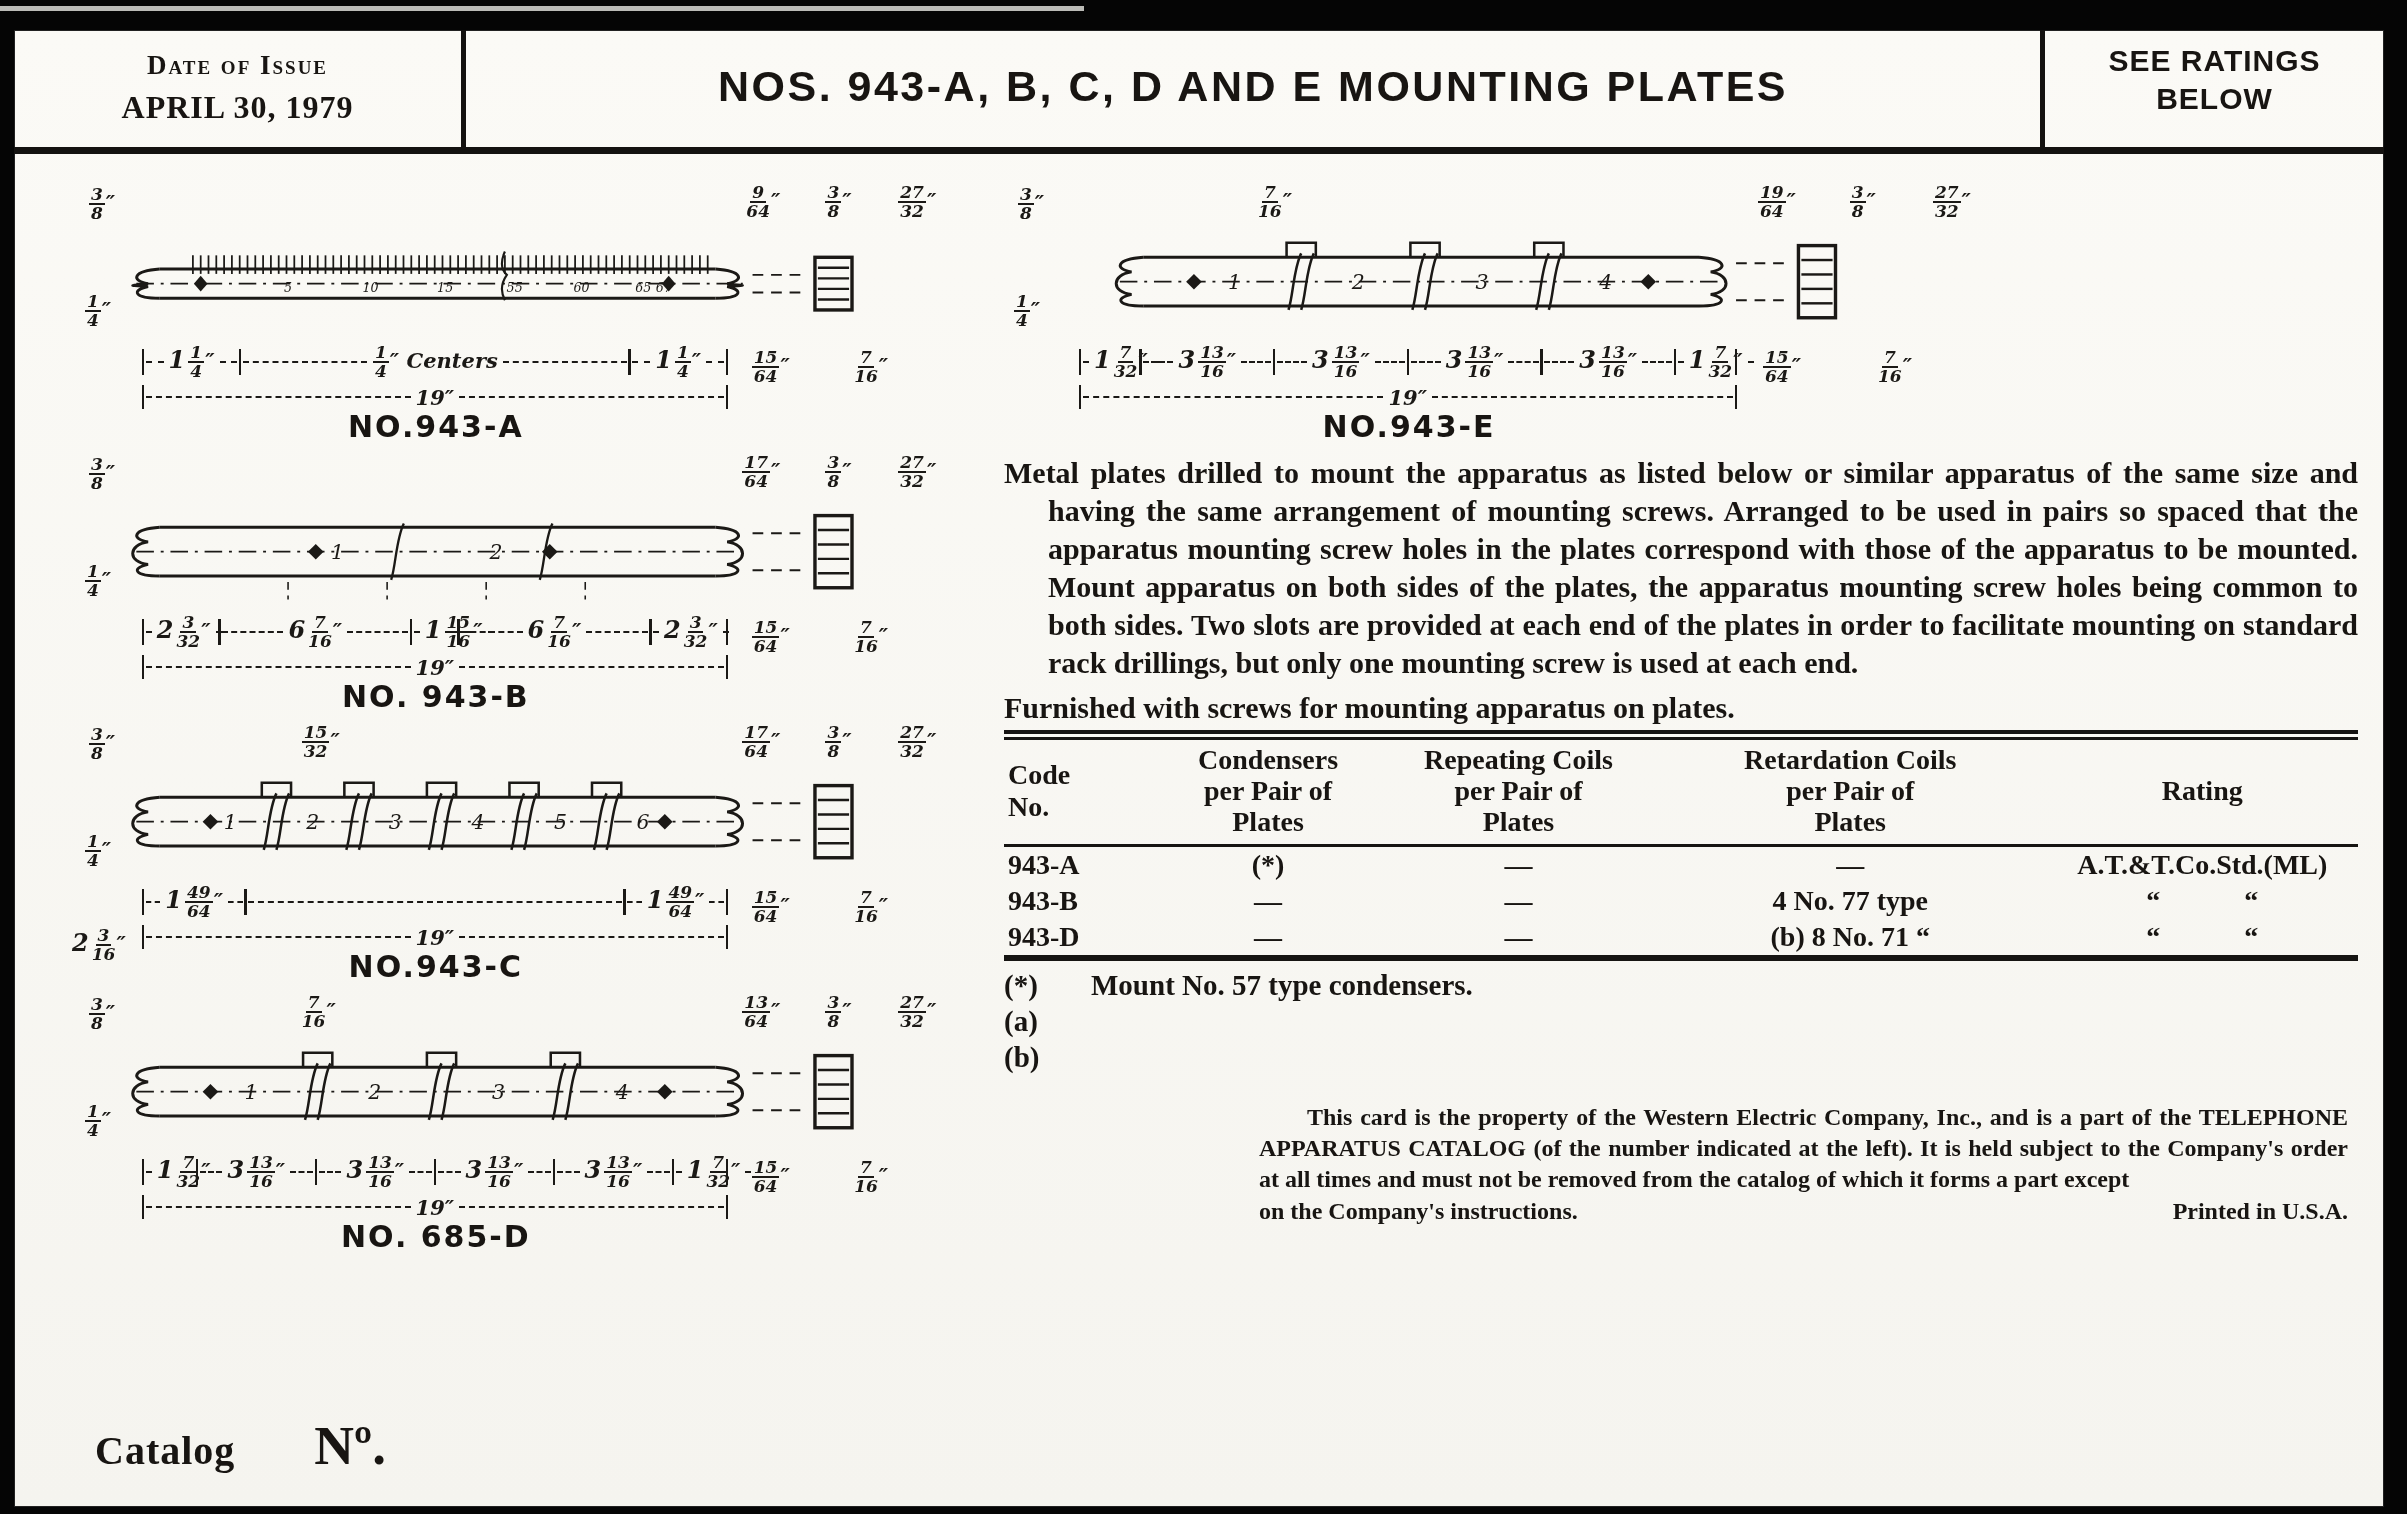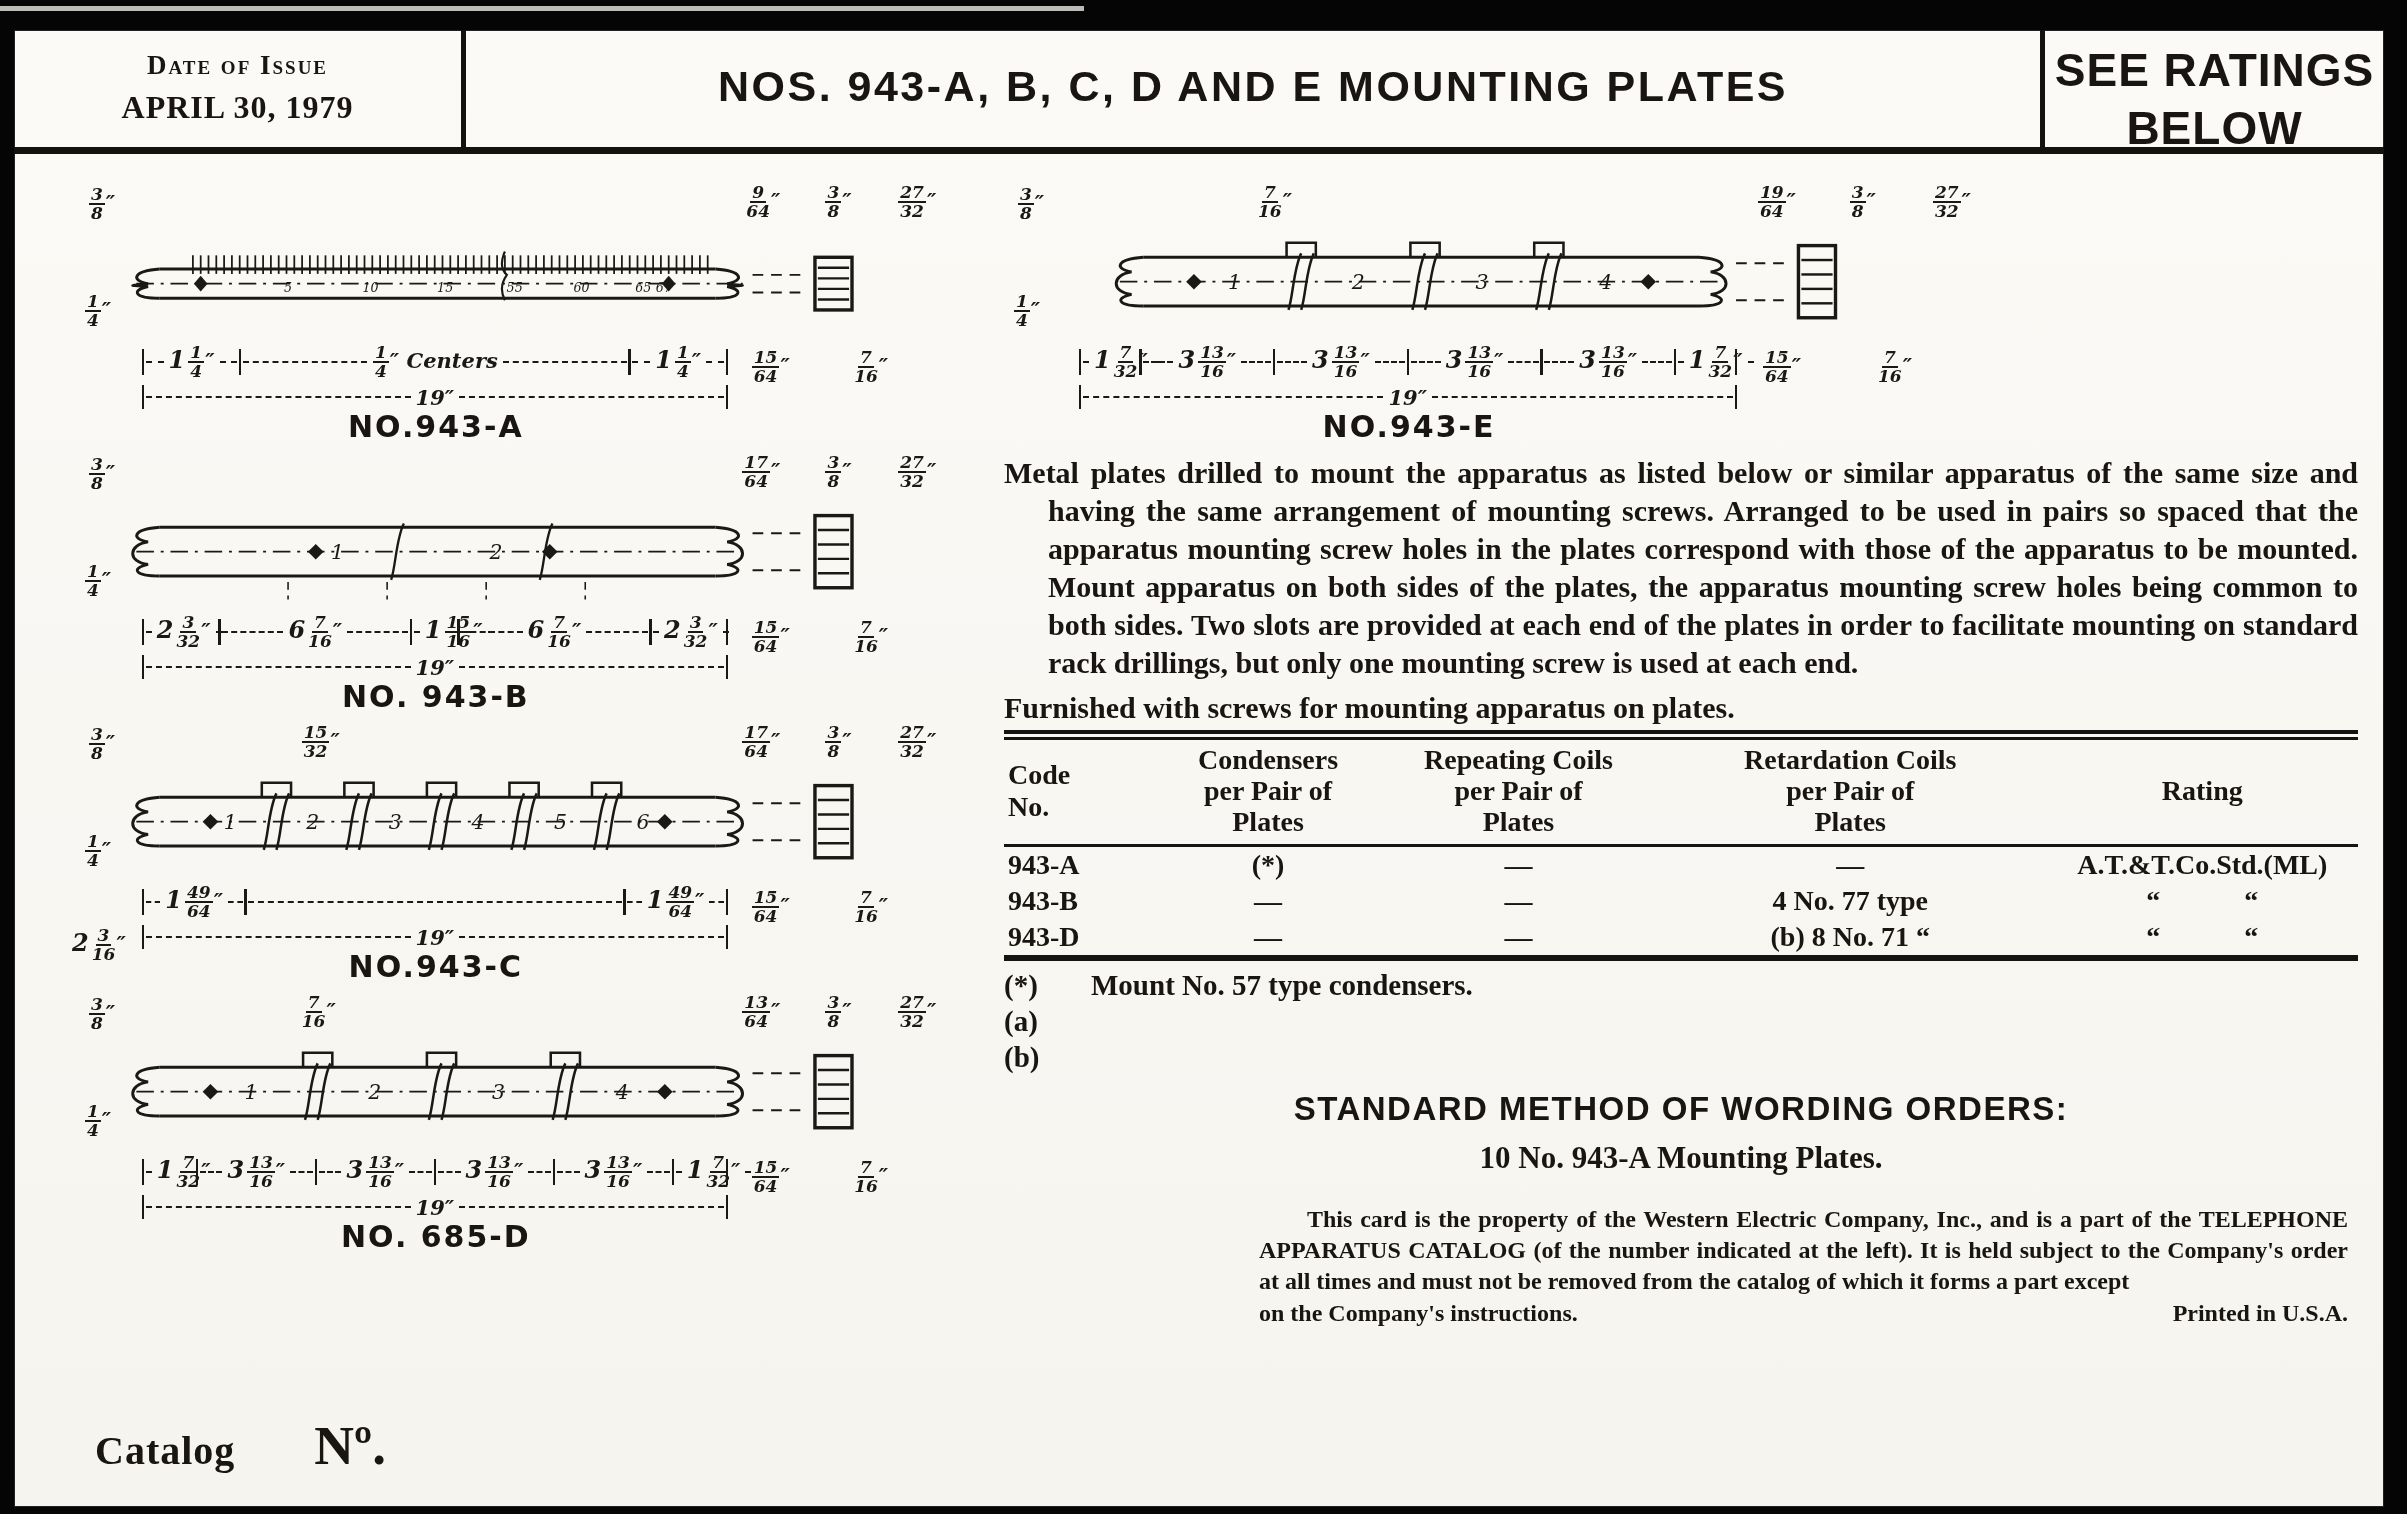--- a/index.html
+++ b/index.html
@@ -10,21 +10,21 @@
         background:linear-gradient(180deg,#fbfaf6 0%,#f5f4ef 100%);
         display:flex;flex-direction:column;overflow:hidden;box-shadow:0 0 0 1px #222 inset;}
   
   .hdr{display:flex;height:117px;border-bottom:7px solid #141210;flex:none;}
   .hdr-date{width:447px;flex:none;border-right:5px solid #141210;text-align:center;padding-top:20px;}
   .hdr-date-label{font-variant:small-caps;font-weight:700;font-size:27px;letter-spacing:2px;}
   .hdr-date-value{font-weight:700;font-size:32px;letter-spacing:1px;margin-top:8px;}
   .hdr-title{flex:1;text-align:center;line-height:113px;font-family:"Liberation Sans",sans-serif;
              font-weight:700;font-size:43px;letter-spacing:2.5px;white-space:nowrap;}
   .hdr-note{width:339px;flex:none;border-left:5px solid #141210;text-align:center;padding-top:12px;
-            font-family:"Liberation Sans",sans-serif;font-weight:700;font-size:46px;letter-spacing:1px;line-height:1.25;}
+            font-family:"Liberation Sans",sans-serif;font-weight:700;font-size:30px;letter-spacing:1px;line-height:1.25;}
   
   .content{flex:1;display:flex;gap:26px;padding:30px 26px 0 61px;min-height:0;}
   .col-left{width:903px;flex:none;display:flex;flex-direction:column;}
   .col-right{flex:1;min-width:0;}
   
   .diagram{position:relative;margin:0 0 10px 0;}
   .col-left .diagram{width:891px;}
   .col-right .diagram{width:1000px;}
   .dg-top{position:relative;height:46px;}
   .alab{font:italic 700 21px "DejaVu Serif",serif;white-space:nowrap;position:absolute;color:#1b1916;}
@@ -787,24 +787,20 @@
               <span class="fnm">(*)</span>
               <span>Mount No. 57 type condensers.</span>
             </div>
             <div class="fn">
               <span class="fnm">(a)</span>
             </div>
             <div class="fn">
               <span class="fnm">(b)</span>
             </div>
           </div>
-        <div class="orders">
-          <div class="orders-h">STANDARD METHOD OF WORDING ORDERS:</div>
-          <div class="orders-ex">10 No. 943-A Mounting Plates.</div>
-        </div>
         <div class="notice">
           <p>This card is the property of the Western Electric Company, Inc., and is a part of the TELEPHONE APPARATUS CATALOG (of the number indicated at the left).  It is held subject to the Company's order at all times and must not be removed from the catalog of which it forms a part except</p>
           <div class="notice-last">
             <span>on the Company's instructions.</span>
             <span>Printed in U.S.A.</span>
           </div>
         </div>
       </div>
     </div>
   </div>

